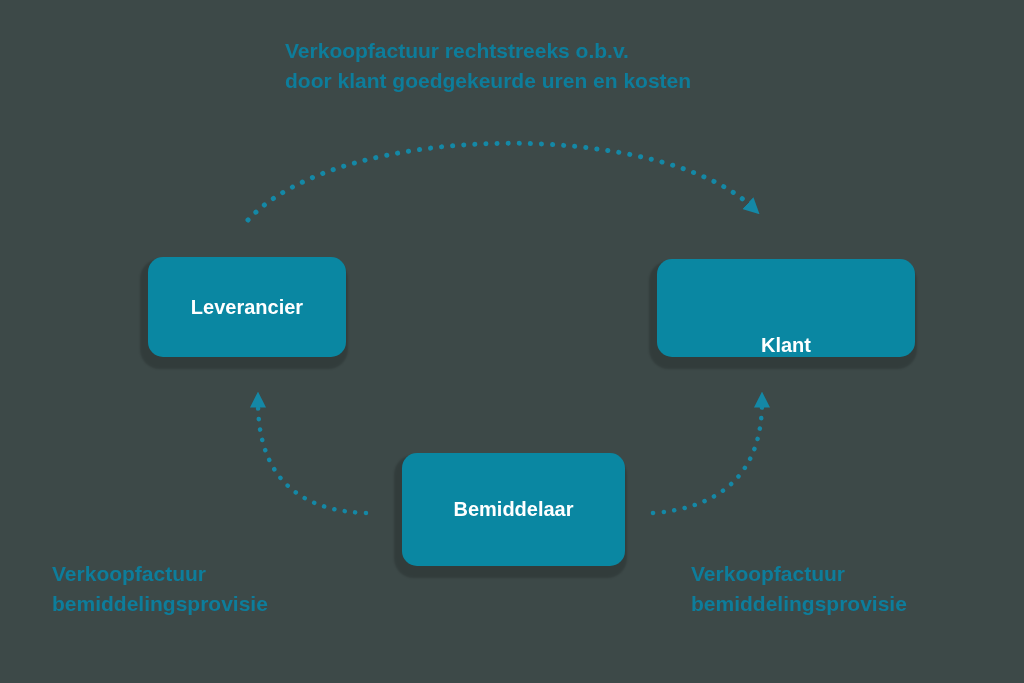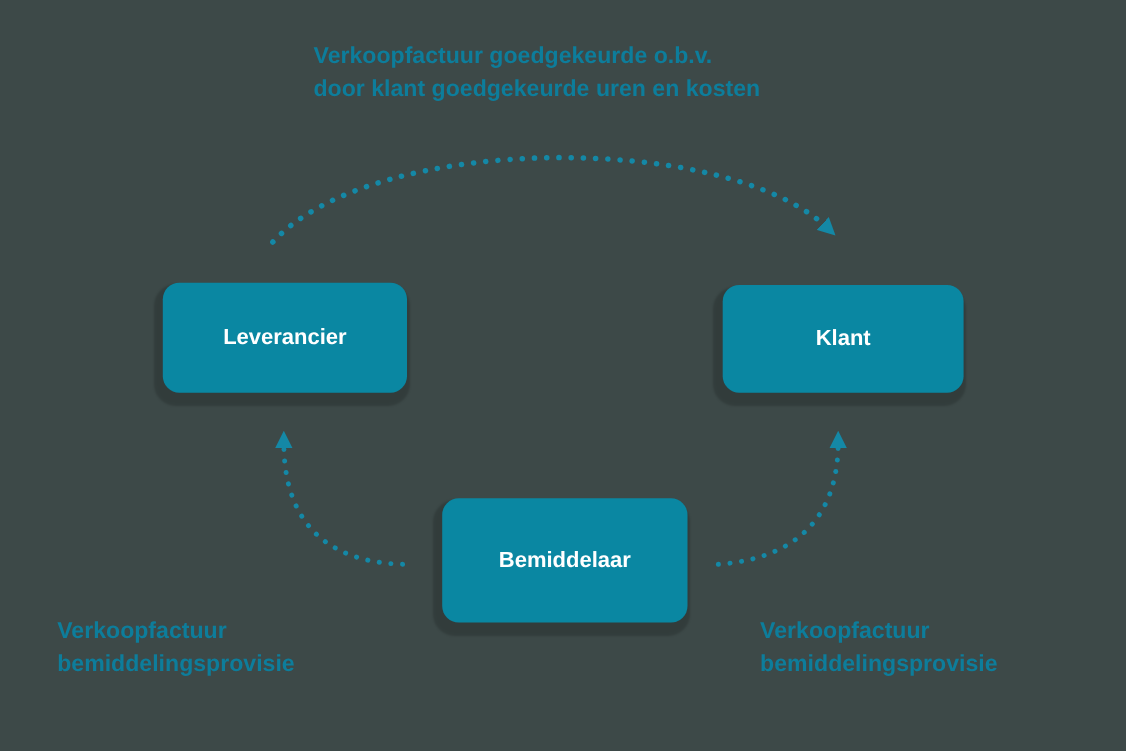--- a/index.html
+++ b/index.html
@@ -43,22 +43,22 @@
   .note-br{left:691px;top:559px;}
   .node{
     position:absolute;
     background:var(--box);
     border-radius:15px;
     display:flex;align-items:center;justify-content:center;
     color:var(--label);
     font-size:20px;font-weight:bold;
     box-shadow:-3px 7px 2px 5px rgba(0,0,0,0.17);
   }
-  .node-leverancier{left:148px;top:257px;width:222px;height:100px;}
-  .node-klant{left:657px;top:259px;width:219px;height:98px;}
+  .node-leverancier{left:148px;top:257px;width:198px;height:100px;}
+  .node-klant{left:657px;top:259px;width:258px;height:98px;align-items:flex-end;}
   .node-bemiddelaar{left:402px;top:453px;width:223px;height:113px;}
 </style>
 </head>
 <body>
 
 <div class="stage">
 
   <svg class="arrows" viewBox="0 0 1024 683" xmlns="http://www.w3.org/2000/svg">
     <defs>
       <marker id="ah" viewBox="0 0 10 10" refX="3.5" refY="5" markerWidth="16" markerHeight="16" markerUnits="userSpaceOnUse" orient="auto">
@@ -67,21 +67,21 @@
     </defs>
 
     <path class="dotted arc" marker-end="url(#ah)" d="M 248 220 C 340 120, 660 120, 752 207"></path>
 
     <path class="dotted up" marker-end="url(#ah)" d="M 366 513 C 300 511, 258 478, 258 402"></path>
 
     <path class="dotted up" marker-end="url(#ah)" d="M 653 513 C 722 508, 762 472, 762 402"></path>
   </svg>
 
   <div class="note note-top">
-    <span>Verkoopfactuur goedgekeurde o.b.v.</span>
+    <span>Verkoopfactuur rechtstreeks o.b.v.</span>
     <span>door klant goedgekeurde uren en kosten</span>
   </div>
 
   <div class="node node-leverancier">
     <span>Leverancier</span>
   </div>
 
   <div class="node node-klant">
     <span>Klant</span>
   </div>

